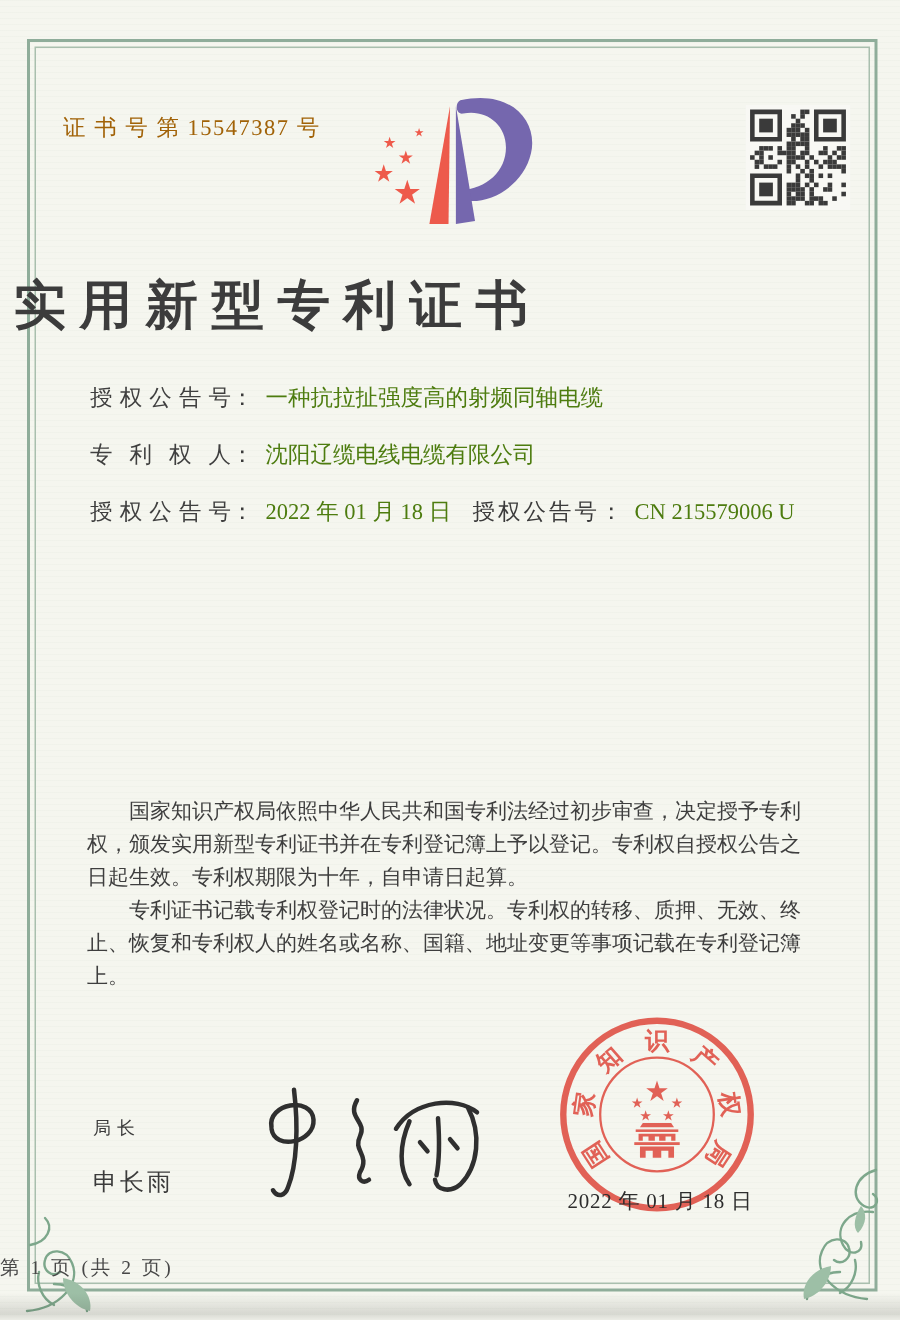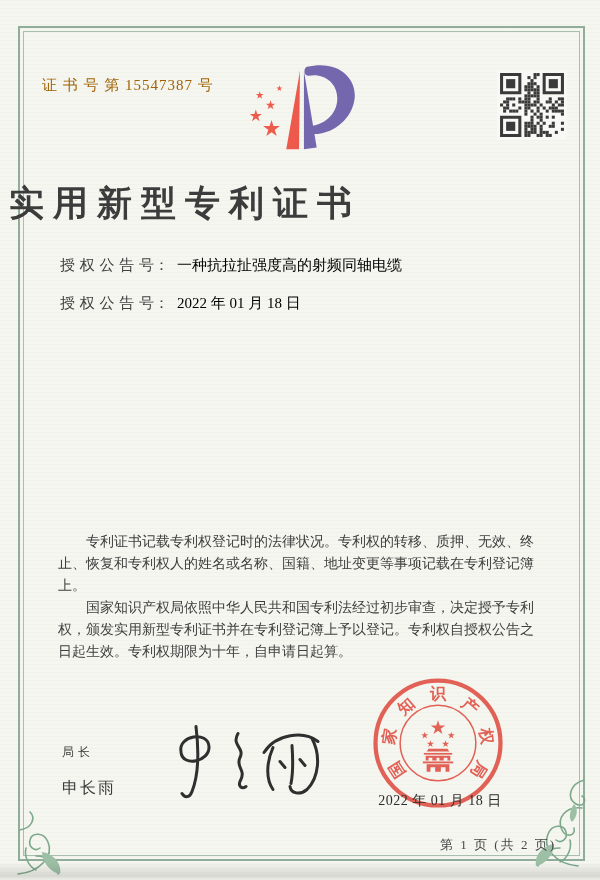--- a/index.html
+++ b/index.html
@@ -32,38 +32,38 @@
     position:absolute;left:0;top:180px;width:600px;text-align:left;
     font-size:35px;font-weight:600;letter-spacing:9px;text-indent:9px;color:#3c3c3c;
   }
   .fields{position:absolute;left:60px;top:256px;width:490px;}
   .field{position:relative;height:38px;font-size:15px;}
   .flabel{
     display:inline-block;width:94px;vertical-align:bottom;
     text-align:justify;text-align-last:justify;color:#3f3f3f;
   }
   .colon{margin:0 2px 0 0;}
-  .fvalue{margin-left:6px;color:#000000;}
+  .fvalue{margin-left:6px;color:#4d7c0f;}
   .grant-pub{position:absolute;left:255px;top:0;}
   .grant-pub .glabel{letter-spacing:2px;}
   .paras{
     position:absolute;left:58px;top:531px;width:487px;
     font-size:14px;line-height:22px;color:#3e3e3e;
   }
   .paras p{margin:0;text-indent:2em;}
   .signoff-title{position:absolute;left:62px;top:744px;font-size:12px;letter-spacing:4px;}
   .signoff-name{position:absolute;left:62px;top:778px;font-size:16px;letter-spacing:2px;}
   .signature{position:absolute;left:152px;top:720px;width:180px;height:88px;}
   .seal{position:absolute;left:367px;top:672px;width:142px;height:142px;opacity:0.92;}
   .seal-date{
     position:absolute;left:376px;top:792px;width:128px;text-align:center;
     font-size:14px;color:#2d2d2d;letter-spacing:0.5px;
   }
   .footer{
-    position:absolute;left:0;top:836px;width:556px;text-align:right;
+    position:absolute;left:0;top:836px;width:556px;text-align:left;
     font-size:13px;letter-spacing:2px;color:#474747;
   }
   .orn{position:absolute;pointer-events:none;}
   .orn-br{left:526px;top:778px;width:64px;height:90px;}
   .orn-bl{left:6px;top:808px;width:64px;height:68px;transform:scaleX(-1);}
   .bottom-shadow{
     position:absolute;left:0;top:862px;width:600px;height:18px;
     background:linear-gradient(180deg, rgba(0,0,0,0) 0%, rgba(60,60,55,0.16) 75%, rgba(60,60,55,0.05) 100%);
   }
 </style>
@@ -236,27 +236,33 @@
   </svg>
 </div>
 
 <div class="title">实用新型专利证书</div>
 
 <div class="fields">
   <div class="field">
     <span class="flabel">授权公告号</span><span class="colon">：</span><span class="fvalue">一种抗拉扯强度高的射频同轴电缆</span>
   </div>
   <div class="field">
+    <span class="flabel">专利权人</span><span class="colon">：</span><span class="fvalue">沈阳辽缆电线电缆有限公司</span>
+  </div>
+  <div class="field">
     <span class="flabel">授权公告号</span><span class="colon">：</span><span class="fvalue">2022 年 01 月 18 日</span>
+    <span class="grant-pub">
+      <span class="glabel">授权公告号</span><span class="colon">：</span><span class="fvalue">CN 215579006 U</span>
+    </span>
   </div>
 </div>
 
 <div class="paras">
+  <p>国家知识产权局依照中华人民共和国专利法经过初步审查，决定授予专利权，颁发实用新型专利证书并在专利登记簿上予以登记。专利权自授权公告之日起生效。专利权期限为十年，自申请日起算。</p>
   <p>专利证书记载专利权登记时的法律状况。专利权的转移、质押、无效、终止、恢复和专利权人的姓名或名称、国籍、地址变更等事项记载在专利登记簿上。</p>
-  <p>国家知识产权局依照中华人民共和国专利法经过初步审查，决定授予专利权，颁发实用新型专利证书并在专利登记簿上予以登记。专利权自授权公告之日起生效。专利权期限为十年，自申请日起算。</p>
 </div>
 
 <div class="signoff-title">局长</div>
 <div class="signoff-name">申长雨</div>
 
 <div class="signature">
   <svg viewBox="0 0 180 85" width="180" height="88">
     <g fill="none" stroke="#2f2f2f" stroke-width="3" stroke-linecap="round" stroke-linejoin="round">
       <path d="M29,30 C26,14 56,9 57,25 C58,40 31,46 29,31"></path>
       <path d="M44,5 C47,30 46,55 40,70 C38,76 33,77 30,72"></path>

